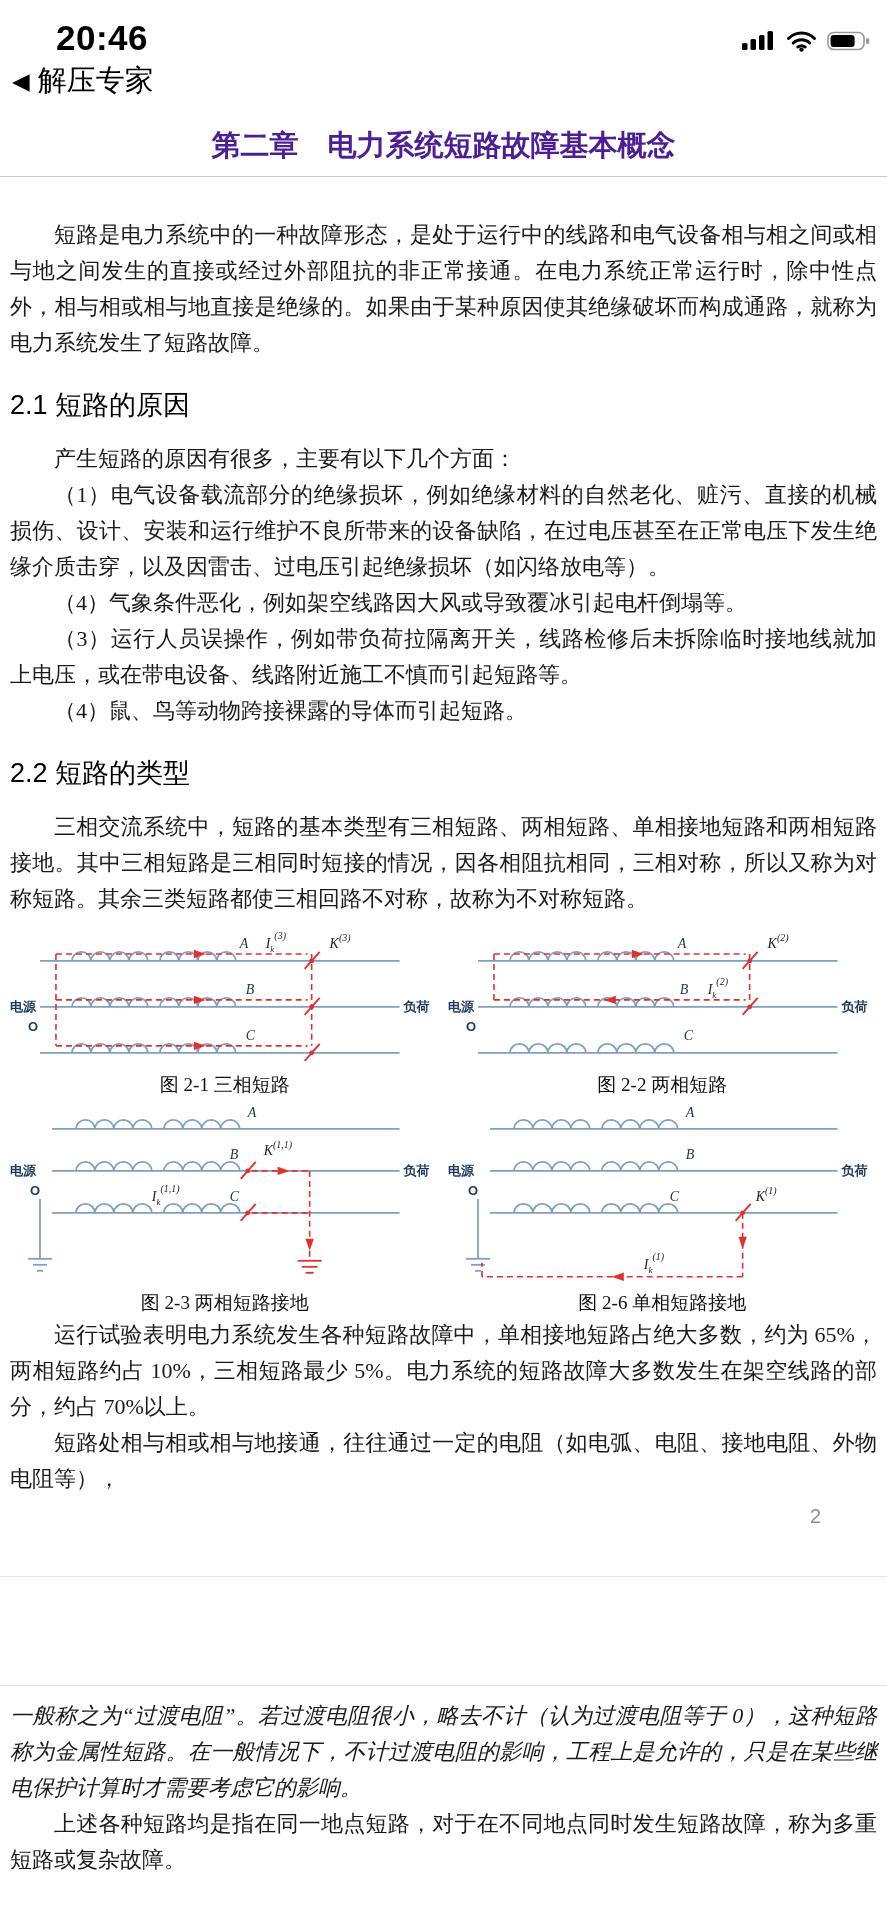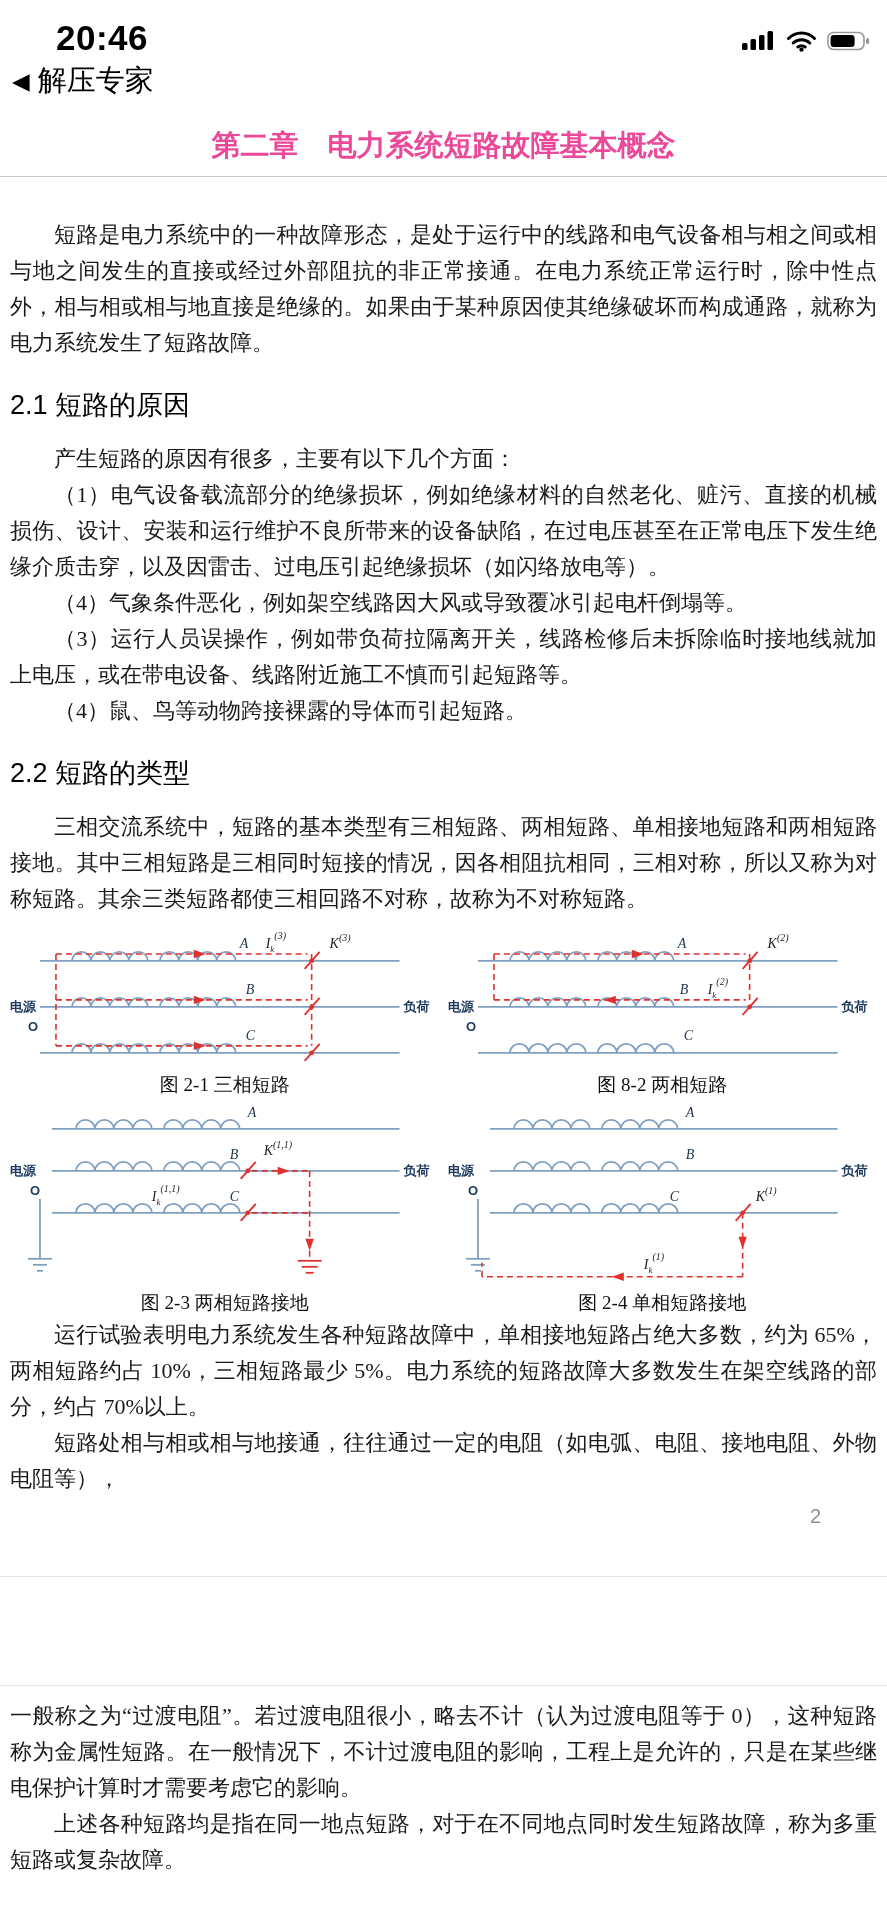--- a/index.html
+++ b/index.html
@@ -14,21 +14,21 @@
 
   
   .nav-bar { height:46px; display:flex; align-items:center; gap:8px; padding:0 12px;
              font-family:"Liberation Sans", sans-serif; }
   .back-icon { font-size:23px; line-height:1; color:#000; }
   .app-name { font-size:29px; color:#000; }
 
   
   .doc { padding:24px 10px 0; }
   .doc-title { text-align:center; font-family:"Liberation Sans", sans-serif; font-weight:700;
-               font-size:29px; line-height:34px; color:#ec4899; }
+               font-size:29px; line-height:34px; color:#4c1d95; }
   .title-rule { border:none; border-top:1px solid #c9c9c9; margin:14px -10px 0; }
 
   p.body { font-size:22px; line-height:36px; text-align:justify; color:#1a1a1a; }
   p.indent { text-indent:2em; }
   .sp-lg { margin-top:40px; }
   .sp-md { margin-top:28px; }
   .sp-sm { margin-top:20px; }
 
   .sec-heading { font-family:"Liberation Sans", sans-serif; font-weight:400; font-size:27px;
                  line-height:32px; color:#000; }
@@ -44,21 +44,21 @@
   svg .kl  { font:italic 14px "Liberation Serif", serif; fill:#1f1f1f; }
   svg .wire { stroke:#7fa0c0; stroke-width:1.8; fill:none; }
   svg .fault { stroke:#e0312e; stroke-width:1.6; fill:none; stroke-dasharray:6 4; }
   svg .slash { stroke:#e0312e; stroke-width:1.9; fill:none; }
   svg .rground { stroke:#e0312e; stroke-width:1.8; fill:none; }
 
   
   .page-number { text-align:right; padding-right:56px; color:#8f8f8f; font-size:20px; margin-top:8px;
                  font-family:"Liberation Sans", sans-serif; }
   .page-gap { margin:48px -10px 0; height:110px; border-top:1px solid #e4e4e4; border-bottom:1px solid #e4e4e4; }
-  .cont { margin-top:12px; }
+  .cont { margin-top:12px;font-style:italic; }
 </style>
 </head>
 <body>
 
 <div class="status-bar">
   <div class="time">20:46</div>
   <div class="status-icons">
     <span>
       <svg width="34" height="22" viewBox="0 0 34 22">
         <rect x="0" y="13" width="5.5" height="7" rx="1.5" fill="#000"></rect>
@@ -191,21 +191,21 @@
         </g>
         <text class="cjk" x="0" y="84">电源</text>
         <text class="cjk" x="18" y="104">O</text>
         <text class="cjk" x="394" y="84">负荷</text>
         <text class="ph" x="230" y="21">A</text>
         <text class="ph" x="232" y="67">B</text>
         <text class="ph" x="236" y="113">C</text>
         <text class="kl" x="260" y="67"><tspan>I</tspan><tspan dy="4" font-size="9">k</tspan><tspan dy="-13" font-size="10">(2)</tspan></text>
         <text class="kl" x="320" y="21"><tspan>K</tspan><tspan dy="-7" font-size="10">(2)</tspan></text>
       </svg>
-      <div class="fig-caption">图 8-2 两相短路</div>
+      <div class="fig-caption">图 2-2 两相短路</div>
     </div>
 
     <div class="figure">
       <svg viewBox="0 0 430 186">
         <g class="wire">
           <line x1="42" y1="30" x2="390" y2="30"></line>
           <path d="M66,30 a9.5,9 0 0 1 19,0 a9.5,9 0 0 1 19,0 a9.5,9 0 0 1 19,0 a9.5,9 0 0 1 19,0"></path>
           <path d="M154,30 a9.5,9 0 0 1 19,0 a9.5,9 0 0 1 19,0 a9.5,9 0 0 1 19,0 a9.5,9 0 0 1 19,0"></path>
           <line x1="42" y1="72" x2="390" y2="72"></line>
           <path d="M66,72 a9.5,9 0 0 1 19,0 a9.5,9 0 0 1 19,0 a9.5,9 0 0 1 19,0 a9.5,9 0 0 1 19,0"></path>
@@ -290,21 +290,21 @@
         </g>
         <text class="cjk" x="0" y="76">电源</text>
         <text class="cjk" x="20" y="96">O</text>
         <text class="cjk" x="394" y="76">负荷</text>
         <text class="ph" x="238" y="18">A</text>
         <text class="ph" x="238" y="60">B</text>
         <text class="ph" x="222" y="102">C</text>
         <text class="kl" x="308" y="102"><tspan>K</tspan><tspan dy="-7" font-size="10">(1)</tspan></text>
         <text class="kl" x="196" y="170"><tspan>I</tspan><tspan dy="4" font-size="9">k</tspan><tspan dy="-13" font-size="10">(1)</tspan></text>
       </svg>
-      <div class="fig-caption">图 2-4 单相短路接地</div>
+      <div class="fig-caption">图 2-6 单相短路接地</div>
     </div>
   </div>
 
   <p class="body indent">运行试验表明电力系统发生各种短路故障中，单相接地短路占绝大多数，约为 65%，两相短路约占 10%，三相短路最少 5%。电力系统的短路故障大多数发生在架空线路的部分，约占 70%以上。</p>
   <p class="body indent">短路处相与相或相与地接通，往往通过一定的电阻（如电弧、电阻、接地电阻、外物电阻等），</p>
 
   <div class="page-number">2</div>
 
   <div class="page-gap"></div>
 

